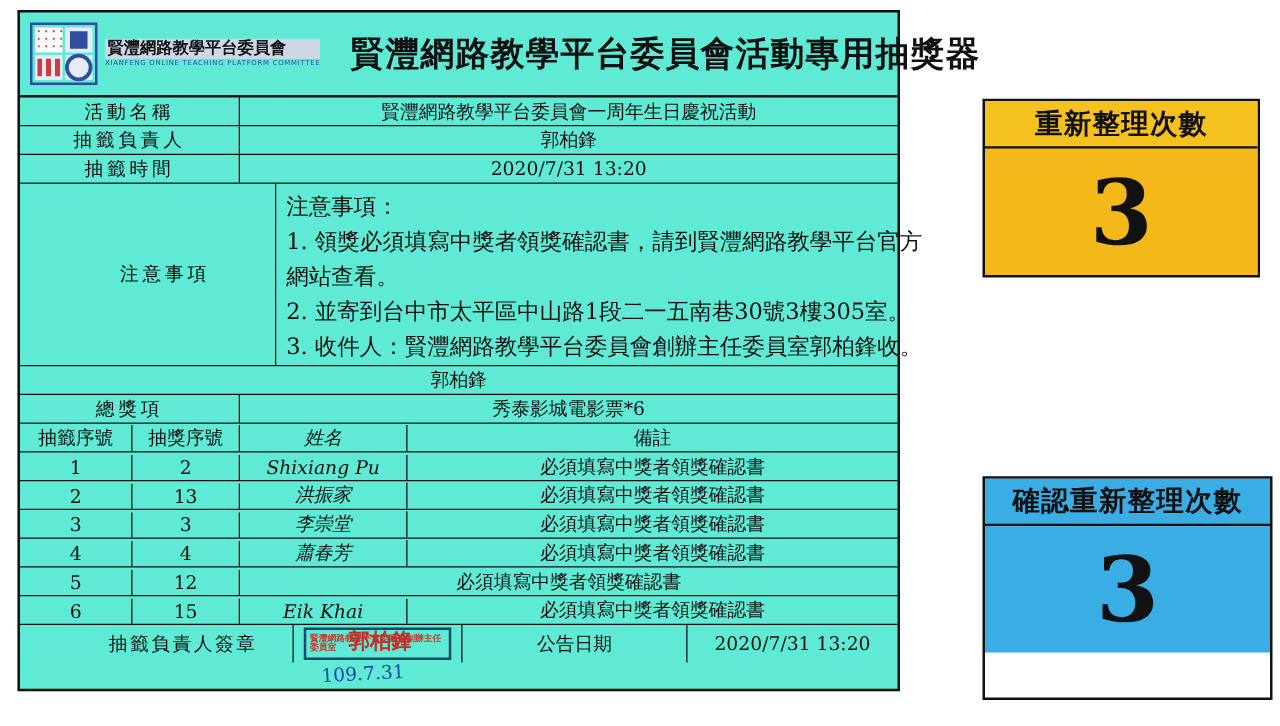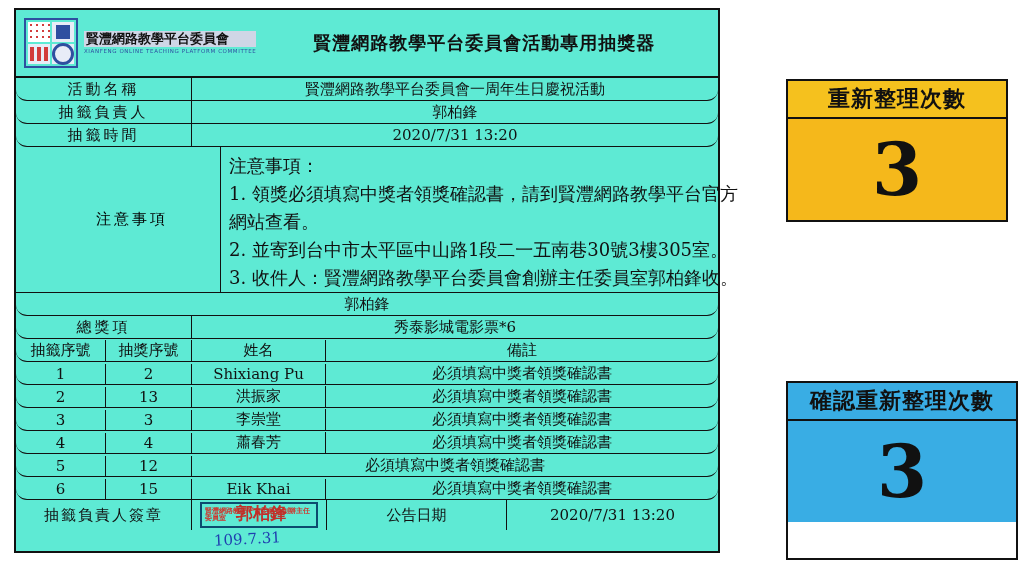--- a/index.html
+++ b/index.html
@@ -103,36 +103,36 @@
   }
   .logo-text .en {
     font-size: 5.5px;
     letter-spacing: 0.6px;
     color: #2e4fa0;
     margin-top: 2px;
     white-space: nowrap;
   }
   .doc-title {
     flex: 1;
-    text-align: center;
-    font-size: 18px;
+    text-align: left;
+    font-size: 27px;
     font-weight: 700;
     color: #111;
     letter-spacing: 1px;
     padding-right: 6px;
     white-space: nowrap;
     font-family: "DejaVu Serif", "Liberation Serif", serif;
+    margin-left: 24px;
   }
 
   
   .row {
     display: flex;
     border-bottom: 1.5px solid #111;
     box-sizing: border-box;
-    border-radius: 11px;
   }
   .row:last-child { border-bottom: none; }
   .cell {
     box-sizing: border-box;
     display: flex;
     align-items: center;
     justify-content: center;
     font-size: 15px;
     color: #111;
     padding: 1px 4px;
@@ -173,25 +173,25 @@
     line-height: 1.55;
     font-family: "DejaVu Serif", "Liberation Serif", serif;
     color: #111;
   }
   .notice-body div { white-space: nowrap; }
 
   
   .wrow { height: 23px; align-items: flex-end; }
   .c-seq  { width: 90px; flex: none; }
   .c-num  { width: 86px; flex: none; }
-  .c-name { width: 134px; flex: none; }
+  .c-name { width: 134px; flex: none; font-style: italic; }
   .c-note { flex: 1; }
 
   
-  .sig-row { height: 30px; }
+  .sig-row { height: 30px; margin-left: 43px; }
   .sig-label { width: 176px; flex: none; letter-spacing: 2px; }
   .sig-stamp {
     width: 134px;
     flex: none;
     position: relative;
     border-right: 1.5px solid #111;
     display: flex;
     align-items: center;
     justify-content: center;
     overflow: visible;

